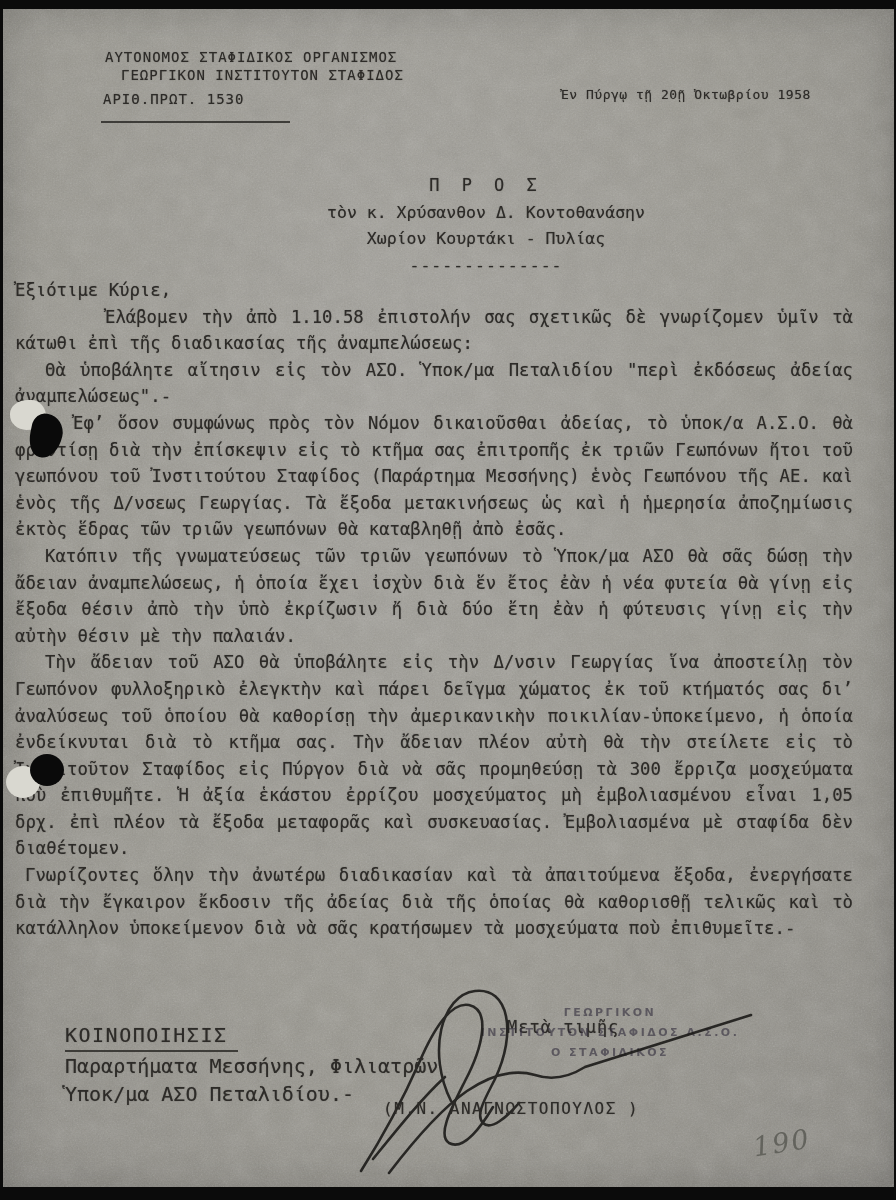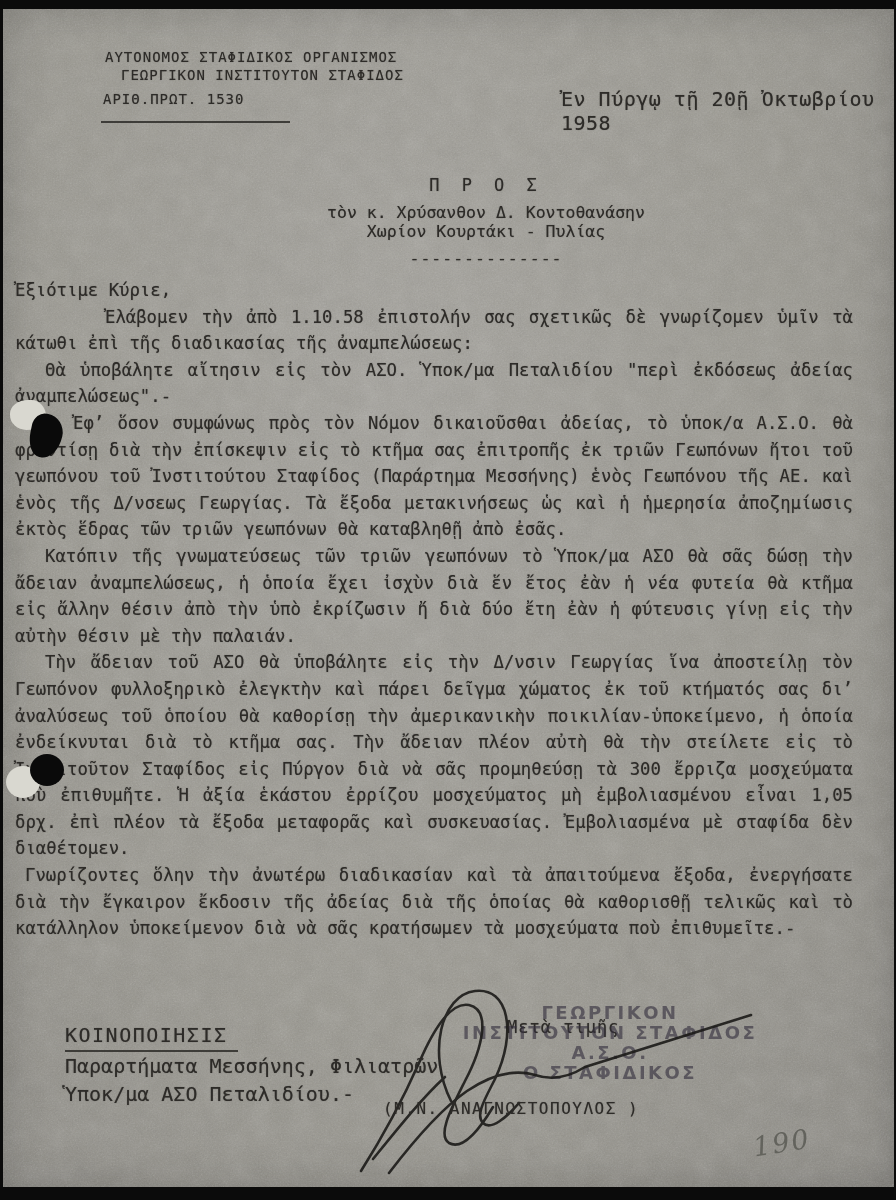--- a/index.html
+++ b/index.html
@@ -12,36 +12,36 @@
     position:absolute;left:3px;right:2px;top:9px;bottom:13px;
     background:radial-gradient(ellipse at 45% 32%, #a3a19b 0%, #99978f 55%, #8b8983 100%);
     box-shadow:inset 0 0 40px rgba(0,0,0,0.22);
   }
   .grain{position:absolute;inset:0;width:100%;height:100%;pointer-events:none;}
   .ink{color:#2d2b28;text-shadow:0 0 1px rgba(45,43,40,0.55);}
   .header-block{position:absolute;left:102px;top:40px;font-size:14px;letter-spacing:1px;}
   .header-block .l2{margin-top:2px;margin-left:16px;}
   .header-block .proto{margin-top:8px;margin-left:-4px;display:inline-block;
     border-bottom:2px solid rgba(45,43,40,0.85);padding:0 46px 14px 2px;}
-  .dateline{position:absolute;left:558px;top:78px;font-size:20px;letter-spacing:0.5px;}
+  .dateline{position:absolute;left:558px;top:78px;font-size:13px;letter-spacing:0.5px;}
   .recipient{position:absolute;left:248px;top:166px;width:470px;text-align:center;font-size:16.5px;}
   .recipient .pros{letter-spacing:6px;font-size:17px;}
   .recipient .r1{margin-top:8px;}
-  .recipient .r2{}
+  .recipient .r2{margin-top:7px;}
   .recipient .div{margin-top:8px;letter-spacing:1px;}
   .main-text{position:absolute;left:12px;top:268px;width:838px;
     font-size:17.3px;line-height:26.6px;text-align:justify;}
   .main-text p{margin:0;}
   .ind-a{text-indent:90px;}
   .ind-b{text-indent:30px;}
   .ind-c{text-indent:58px;}
   .ind-d{text-indent:10px;}
   .valediction{position:absolute;left:504px;top:1008px;font-size:17px;letter-spacing:1px;}
   .stamp{position:absolute;left:432px;top:994px;width:350px;text-align:center;
-    font-family:"DejaVu Sans", sans-serif;font-weight:bold;font-size:18px;line-height:20px;
+    font-family:"DejaVu Sans", sans-serif;font-weight:bold;font-size:11px;line-height:20px;
     color:rgba(52,46,62,0.62);letter-spacing:2.5px;filter:blur(0.5px);}
   .signer{position:absolute;left:380px;top:1090px;font-size:16px;letter-spacing:1.5px;}
   .sig-svg{position:absolute;left:330px;top:972px;pointer-events:none;}
   .cc-block{position:absolute;left:62px;top:1012px;font-size:20px;line-height:28px;}
   .cc-block .cc-head{display:inline-block;border-bottom:2px solid rgba(45,43,40,0.85);
     padding:0 10px 1px 0;letter-spacing:1.5px;}
   .pencil{position:absolute;left:750px;top:1118px;font-family:"DejaVu Serif", serif;
     font-style:italic;font-size:27px;color:#63635d;transform:rotate(-9deg);letter-spacing:2px;}
   .hole-white{position:absolute;background:#d9d8d0;filter:blur(0.6px);}
   .hole-black{position:absolute;background:#0a0a0a;}
@@ -81,21 +81,21 @@
     <div class="r1">τὸν κ. Χρύσανθον Δ. Κοντοθανάσην</div>
     <div class="r2">Χωρίον Κουρτάκι - Πυλίας</div>
     <div class="div">--------------</div>
   </div>
 
   <div class="main-text ink">
     <div>Ἐξιότιμε Κύριε,</div>
     <p class="ind-a">Ἐλάβομεν τὴν ἀπὸ 1.10.58 ἐπιστολήν σας σχετικῶς δὲ γνωρίζομεν ὑμῖν τὰ κάτωθι ἐπὶ τῆς διαδικασίας τῆς ἀναμπελώσεως:</p>
     <p class="ind-b">Θὰ ὑποβάλητε αἴτησιν εἰς τὸν ΑΣΟ. Ὑποκ/μα Πεταλιδίου "περὶ ἐκδόσεως ἀδείας ἀναμπελώσεως".-</p>
     <p class="ind-c">Ἐφ’ ὅσον συμφώνως πρὸς τὸν Νόμον δικαιοῦσθαι ἀδείας, τὸ ὑποκ/α Α.Σ.Ο. θὰ φροντίσῃ διὰ τὴν ἐπίσκεψιν εἰς τὸ κτῆμα σας ἐπιτροπῆς ἐκ τριῶν Γεωπόνων ἤτοι τοῦ γεωπόνου τοῦ Ἰνστιτούτου Σταφίδος (Παράρτημα Μεσσήνης) ἑνὸς Γεωπόνου τῆς ΑΕ. καὶ ἑνὸς τῆς Δ/νσεως Γεωργίας. Τὰ ἔξοδα μετακινήσεως ὡς καὶ ἡ ἡμερησία ἀποζημίωσις ἐκτὸς ἕδρας τῶν τριῶν γεωπόνων θὰ καταβληθῇ ἀπὸ ἐσᾶς.</p>
-    <p class="ind-b">Κατόπιν τῆς γνωματεύσεως τῶν τριῶν γεωπόνων τὸ Ὑποκ/μα ΑΣΟ θὰ σᾶς δώσῃ τὴν ἄδειαν ἀναμπελώσεως, ἡ ὁποία ἔχει ἰσχὺν διὰ ἕν ἔτος ἐὰν ἡ νέα φυτεία θὰ κτῆμα εἰς ἄλλην θέσιν ἀπὸ τὴν ὑπὸ ἐκρίζωσιν ἤ διὰ δύο ἔτη ἐὰν ἡ φύτευσις γίνῃ εἰς τὴν αὐτὴν θέσιν μὲ τὴν παλαιάν.</p>
+    <p class="ind-b">Κατόπιν τῆς γνωματεύσεως τῶν τριῶν γεωπόνων τὸ Ὑποκ/μα ΑΣΟ θὰ σᾶς δώσῃ τὴν ἄδειαν ἀναμπελώσεως, ἡ ὁποία ἔχει ἰσχὺν διὰ ἕν ἔτος ἐὰν ἡ νέα φυτεία θὰ γίνῃ εἰς ἔξοδα θέσιν ἀπὸ τὴν ὑπὸ ἐκρίζωσιν ἤ διὰ δύο ἔτη ἐὰν ἡ φύτευσις γίνῃ εἰς τὴν αὐτὴν θέσιν μὲ τὴν παλαιάν.</p>
     <p class="ind-b">Τὴν ἄδειαν τοῦ ΑΣΟ θὰ ὑποβάλητε εἰς τὴν Δ/νσιν Γεωργίας ἵνα ἀποστείλῃ τὸν Γεωπόνον φυλλοξηρικὸ ἐλεγκτὴν καὶ πάρει δεῖγμα χώματος ἐκ τοῦ κτήματός σας δι’ ἀναλύσεως τοῦ ὁποίου θὰ καθορίσῃ τὴν ἀμερικανικὴν ποικιλίαν-ὑποκείμενο, ἡ ὁποία ἐνδείκνυται διὰ τὸ κτῆμα σας. Τὴν ἄδειαν πλέον αὐτὴ θὰ τὴν στείλετε εἰς τὸ Ἰνστιτοῦτον Σταφίδος εἰς Πύργον διὰ νὰ σᾶς προμηθεύσῃ τὰ 300 ἔρριζα μοσχεύματα ποὺ ἐπιθυμῆτε. Ἡ ἀξία ἑκάστου ἐρρίζου μοσχεύματος μὴ ἐμβολιασμένου εἶναι 1,05 δρχ. ἐπὶ πλέον τὰ ἔξοδα μεταφορᾶς καὶ συσκευασίας. Ἐμβολιασμένα μὲ σταφίδα δὲν διαθέτομεν.</p>
     <p class="ind-d">Γνωρίζοντες ὅλην τὴν ἀνωτέρω διαδικασίαν καὶ τὰ ἀπαιτούμενα ἔξοδα, ἐνεργήσατε διὰ τὴν ἔγκαιρον ἔκδοσιν τῆς ἀδείας διὰ τῆς ὁποίας θὰ καθορισθῇ τελικῶς καὶ τὸ κατάλληλον ὑποκείμενον διὰ νὰ σᾶς κρατήσωμεν τὰ μοσχεύματα ποὺ ἐπιθυμεῖτε.-</p>
   </div>
 
   <div class="valediction ink">Μετὰ τιμῆς</div>
 
   <div class="stamp">
     <div>ΓΕΩΡΓΙΚΟΝ</div>
     <div>ΙΝΣΤΙΤΟΥΤΟΝ ΣΤΑΦΙΔΟΣ Α.Σ.Ο.</div>
     <div>Ο ΣΤΑΦΙΔΙΚΟΣ</div>

